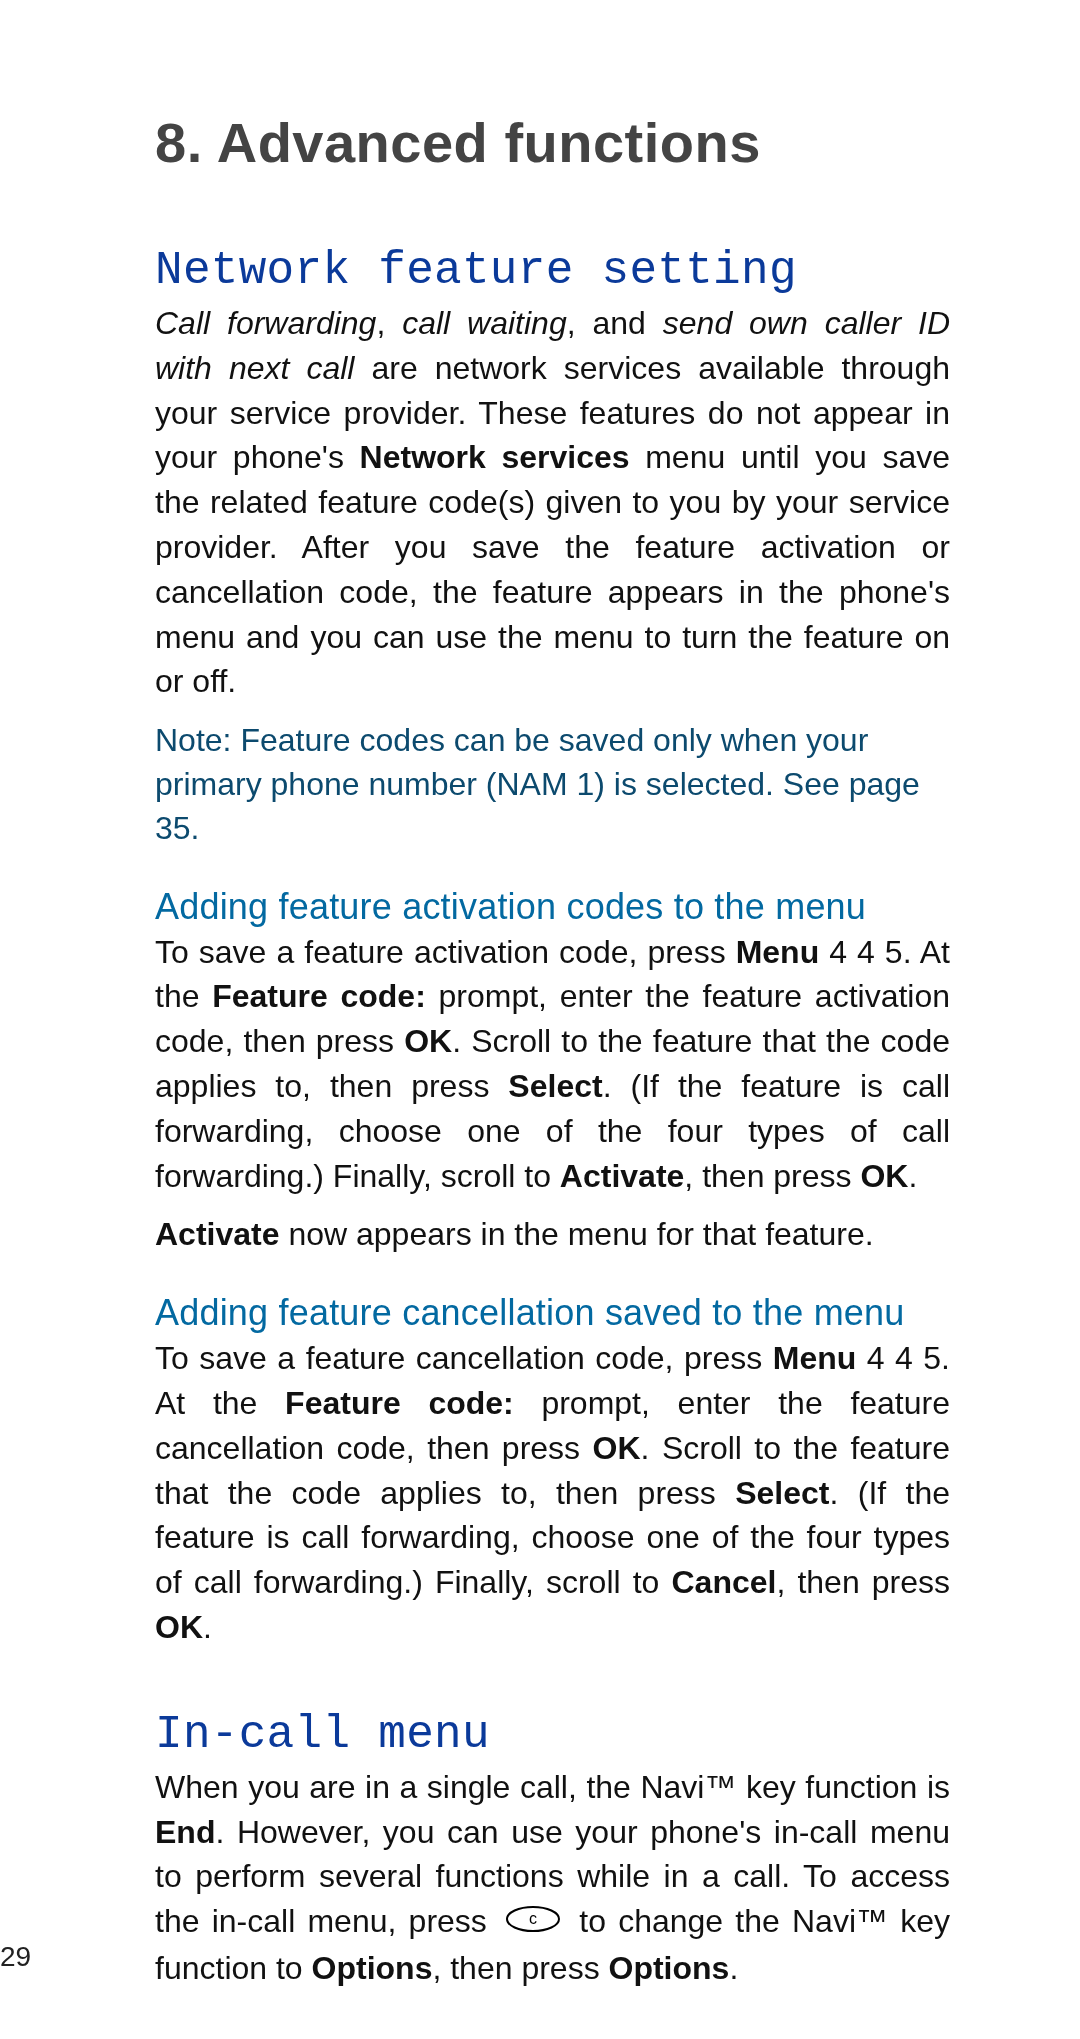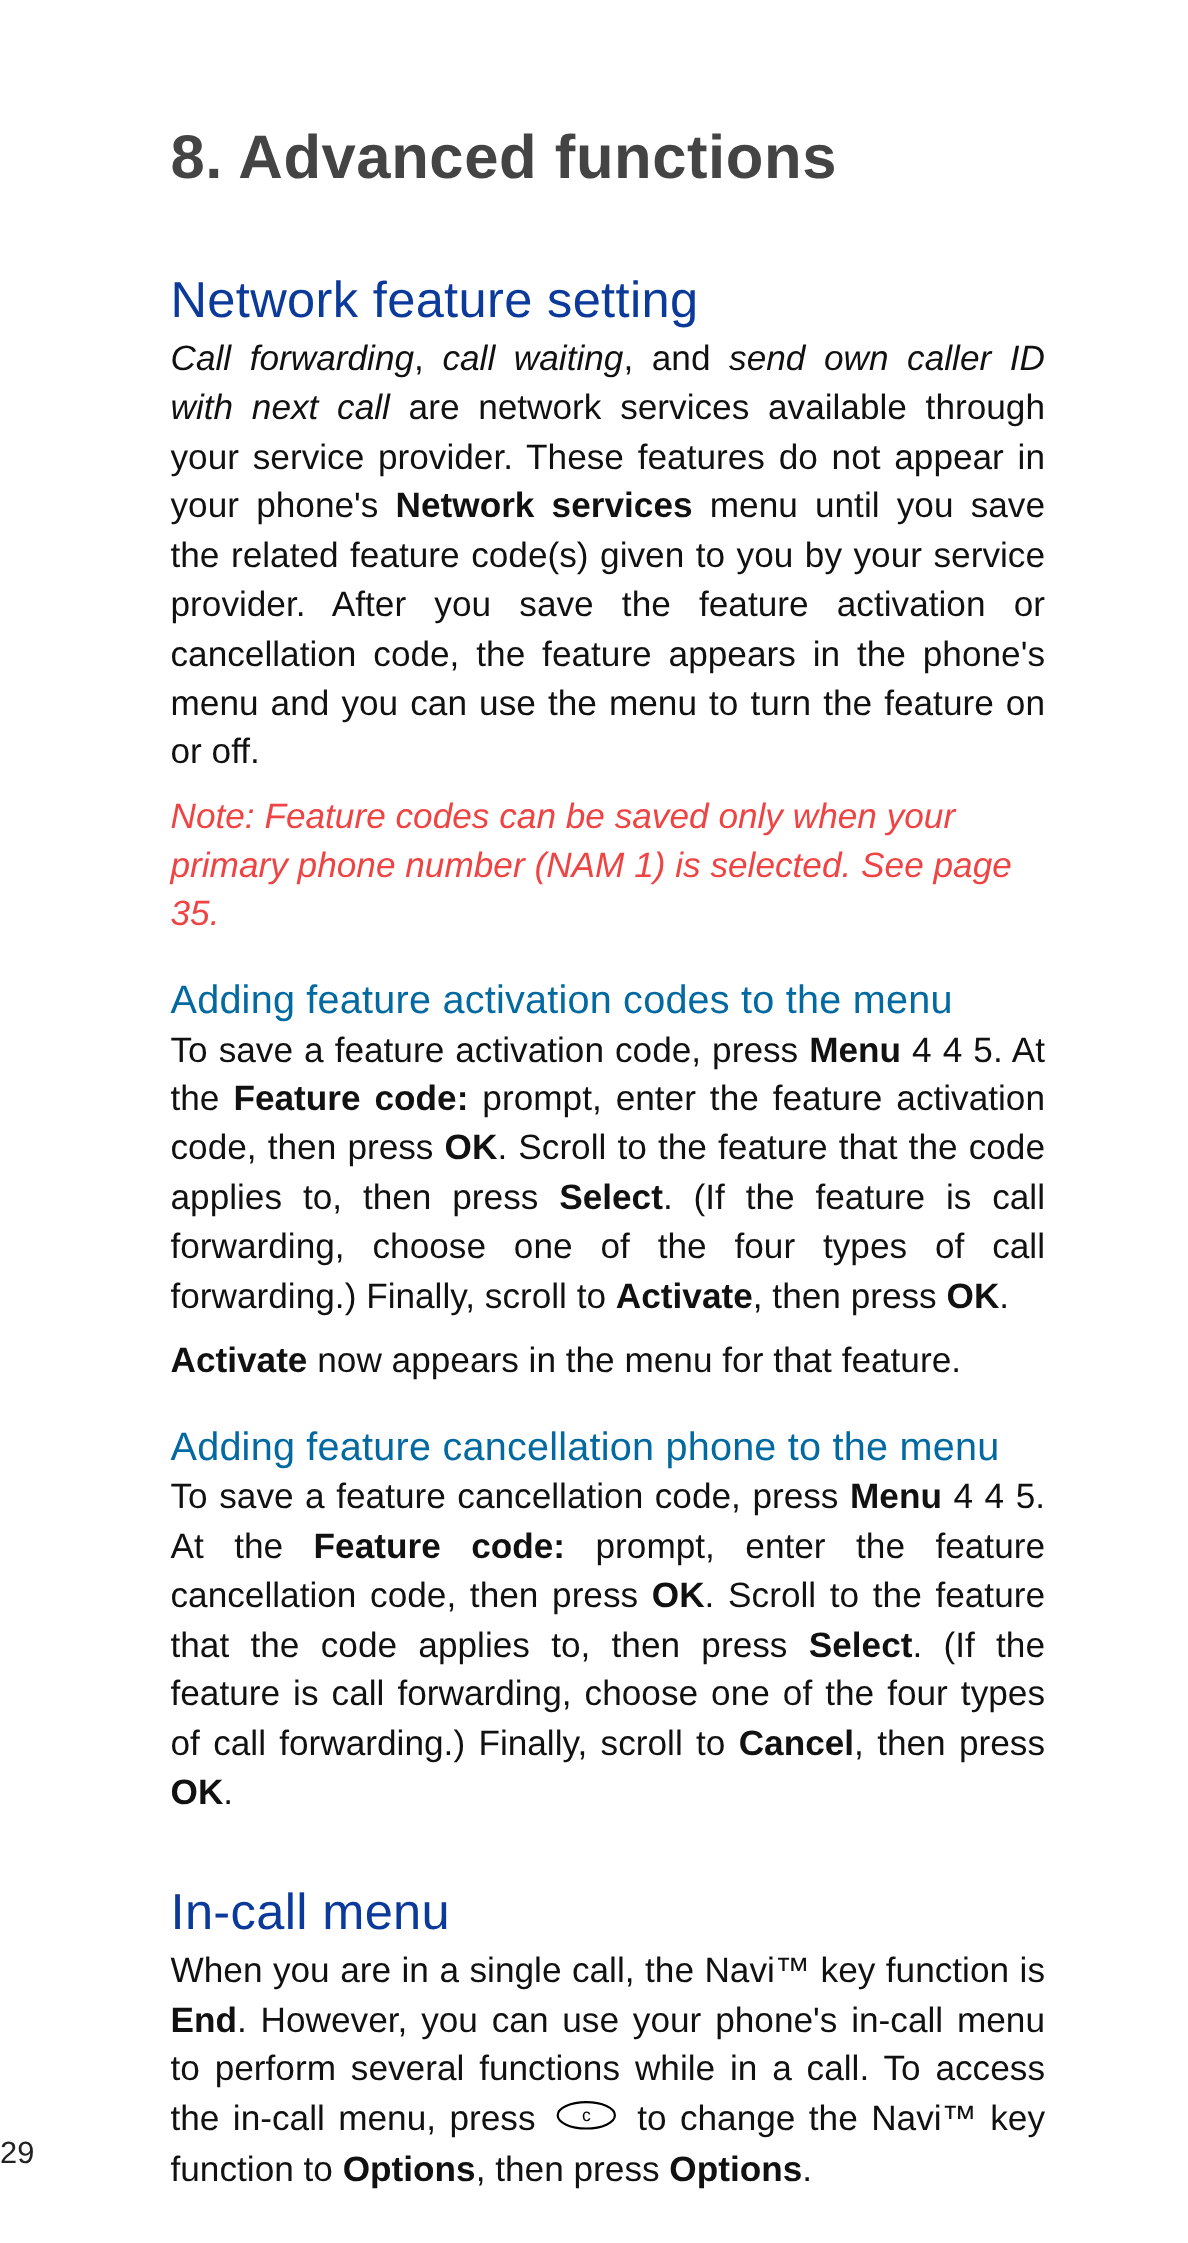--- a/index.html
+++ b/index.html
@@ -24,20 +24,21 @@
     color: #444;
     margin: 0 0 70px 0;
     letter-spacing: 0.5px;
   }
   h2.section {
     font-size: 46px;
     font-weight: 500;
     color: #0b3a9a;
     margin: 0 0 4px 0;
     letter-spacing: 0.3px;
+    font-family: Liberation Mono, monospace;
   }
   h3.subsection {
     font-size: 36px;
     font-weight: 500;
     color: #0369a1;
     margin: 35px 0 2px 0;
     letter-spacing: 0.2px;
   }
   p.body {
     font-size: 32px;
@@ -45,25 +46,24 @@
     color: #111;
     margin: 0 0 18px 0;
     text-align: justify;
   }
   p.body.tight {
     margin-bottom: 14px;
   }
   .it { font-style: italic; }
   .bd { font-weight: 700; }
   .note {
-    font-style: italic;
     font-size: 32px;
     line-height: 1.38;
     margin: 6px 0 22px 0;
-    color: #ef4444;
+    color: #0c4a6e;
   }
   .c-icon {
     display: inline-block;
     vertical-align: middle;
     margin: 0 6px;
   }
   .pagenum {
     position: absolute;
     bottom: 55px;
     left: 0;
@@ -89,21 +89,21 @@
   <p class="note">Note:  Feature codes can be saved only when your primary phone number (NAM 1) is selected. See page 35.</p>
 
   <h3 class="subsection">Adding feature activation codes to the menu</h3>
   <p class="body tight">
     <span>To save a feature activation code, press </span><span class="bd">Menu</span><span> 4 4 5. At the </span><span class="bd">Feature code:</span><span> prompt, enter the feature activation code, then press </span><span class="bd">OK</span><span>. Scroll to the feature that the code applies to, then press </span><span class="bd">Select</span><span>. (If the feature is call forwarding, choose one of the four types of call forwarding.) Finally, scroll to </span><span class="bd">Activate</span><span>, then press </span><span class="bd">OK</span><span>.</span>
   </p>
   <p class="body">
     <span class="bd">Activate</span><span> now appears in the menu for that feature.</span>
   </p>
 
-  <h3 class="subsection">Adding feature cancellation phone to the menu</h3>
+  <h3 class="subsection">Adding feature cancellation saved to the menu</h3>
   <p class="body tight">
     <span>To save a feature cancellation code, press </span><span class="bd">Menu</span><span> 4 4 5. At the </span><span class="bd">Feature code:</span><span> prompt, enter the feature cancellation code, then press </span><span class="bd">OK</span><span>. Scroll to the feature that the code applies to, then press </span><span class="bd">Select</span><span>. (If the feature is call forwarding, choose one of the four types of call forwarding.) Finally, scroll to </span><span class="bd">Cancel</span><span>, then press </span><span class="bd">OK</span><span>.</span>
   </p>
 
   <h2 class="section" style="margin-top:59px;">In-call menu</h2>
   <p class="body">
     <span>When you are in a single call, the Navi™ key function is </span><span class="bd">End</span><span>. However, you can use your phone's in-call menu to perform several functions while in a call. To access the in-call menu, press </span><span class="c-icon"><svg width="56" height="30" viewBox="0 0 56 30">
           <ellipse cx="28" cy="15" rx="26" ry="12" fill="none" stroke="#000" stroke-width="2"></ellipse>
           <text x="28" y="20" text-anchor="middle" font-size="16" font-family="Arial" fill="#000">c</text>
         </svg></span><span> to change the Navi™ key function to </span><span class="bd">Options</span><span>, then press </span><span class="bd">Options</span><span>.</span>

